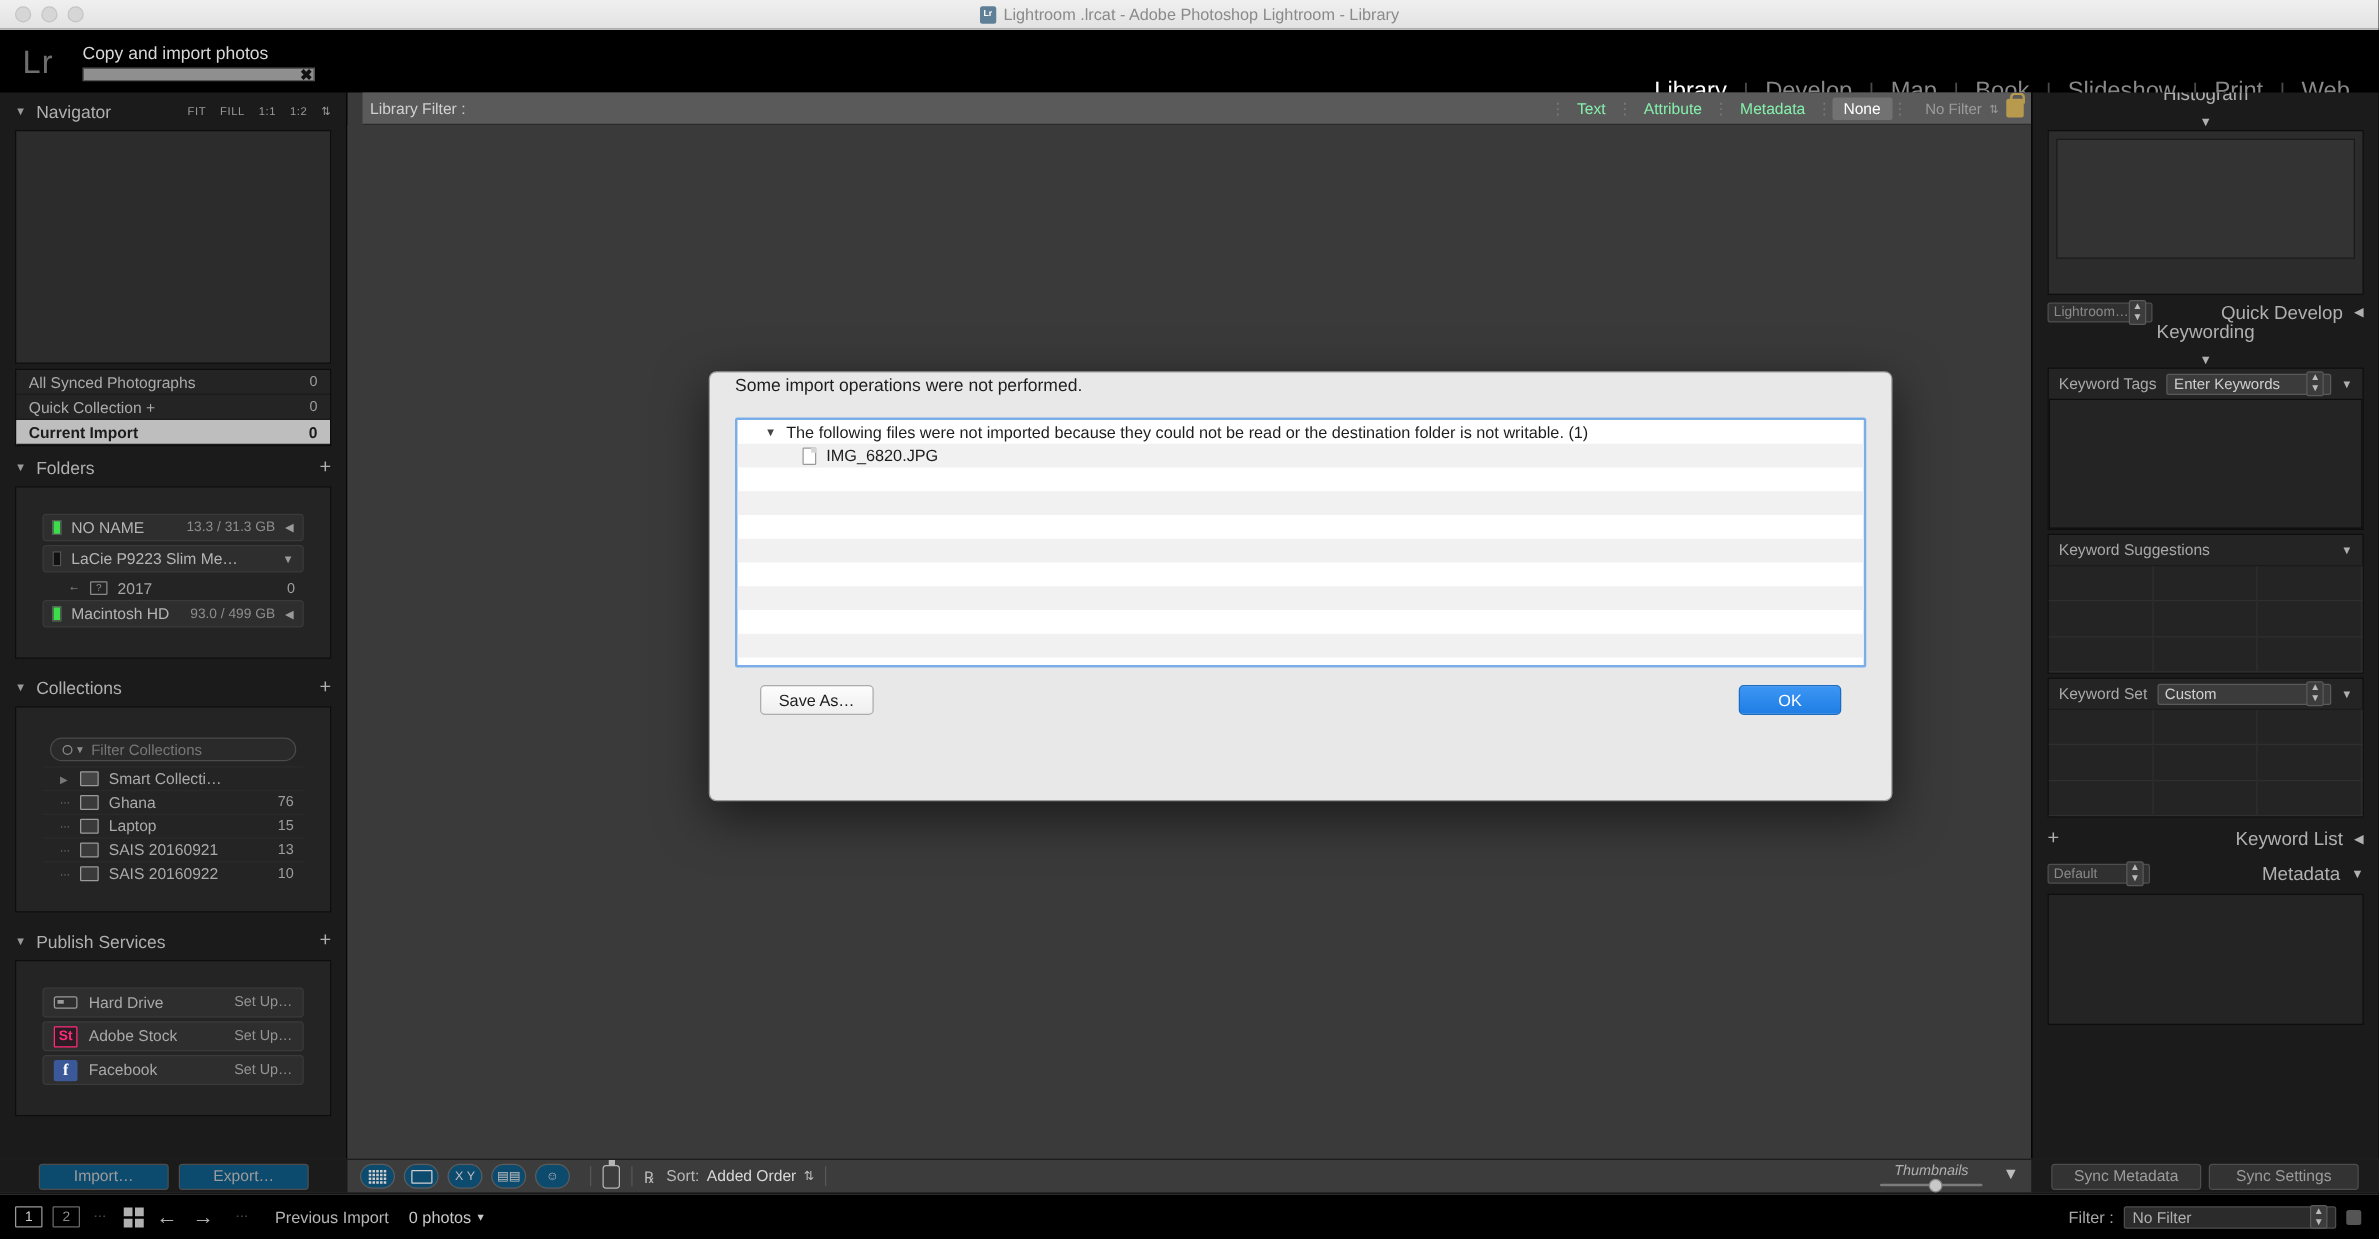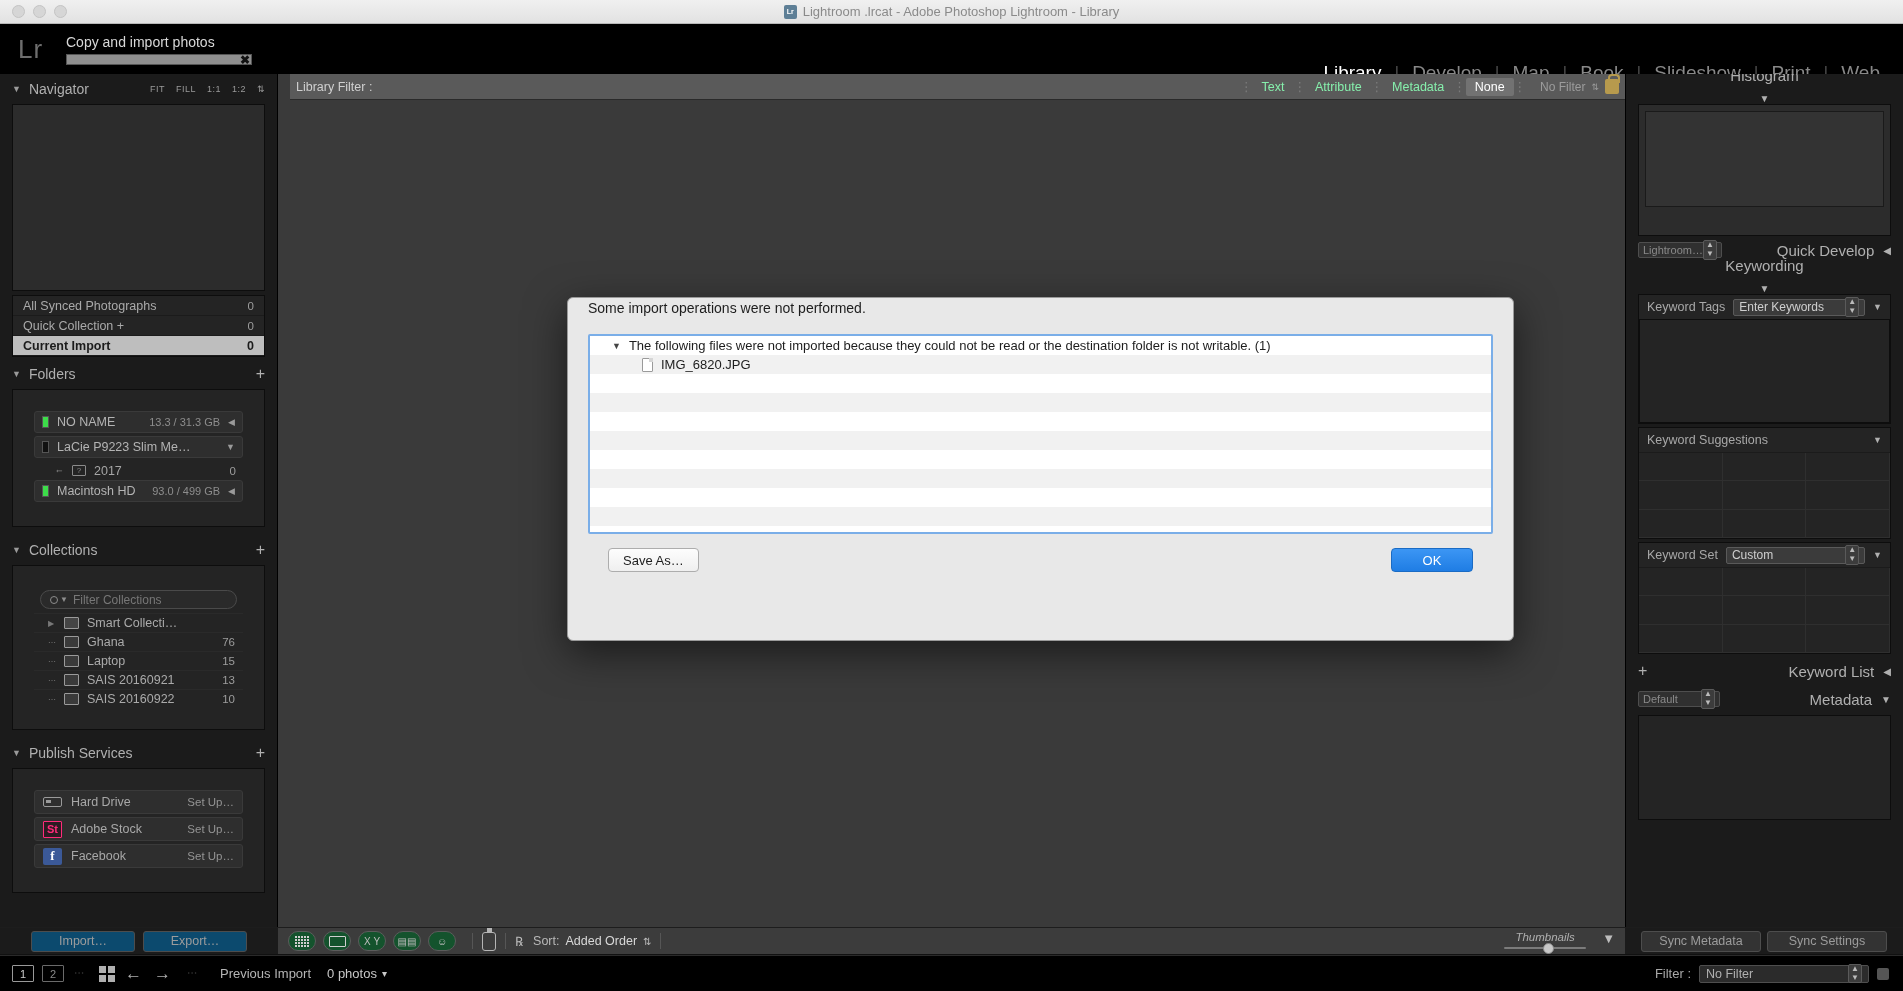--- a/index.html
+++ b/index.html
@@ -197,21 +197,21 @@
     background:#3c3c3c;border-top:1px solid #1d1d1d;border-bottom:1px solid #111;
     display:flex;align-items:center;
   }
   .tb-left-pad { width:278px;background:#1b1b1b;height:100%;display:flex;align-items:center;justify-content:center;gap:8px;}
   .lr-btn {
     width:104px;height:21px;background:#0c4a6e;border:1px solid #4d4d4d;border-radius:3px;
     color:#9c9c9c;font-size:12.5px;display:flex;align-items:center;justify-content:center;
   }
   .tb-mid { flex:1;display:flex;align-items:center;padding-left:10px;gap:0; }
   .view-btn {
-    width:28px;height:20px;border:1px solid #5c5c5c;background:#14532d;border-radius:10px;
+    width:28px;height:20px;border:1px solid #5c5c5c;background:#0c4a6e;border-radius:10px;
     margin-right:7px;display:flex;align-items:center;justify-content:center;color:#bdbdbd;font-size:10px;
   }
   .grid-glyph{display:grid;grid-template-columns:repeat(5,2px);grid-template-rows:repeat(4,2px);gap:1px;}
   .grid-glyph i{background:#cfcfcf;display:block;}
   .loupe-glyph{width:17px;height:11px;border:1.5px solid #cfcfcf;border-radius:1px;}
   .tb-sep{width:1px;height:16px;background:#565656;margin:0 9px;}
   .spray { width:14px;height:19px;border:1.5px solid #b5b5b5;border-radius:3px;position:relative;}
   .spray:before{content:"";position:absolute;left:4px;top:-5px;width:5px;height:4px;background:#b5b5b5;}
   .sort-lbl{color:#b8b8b8;font-size:12.5px;margin-right:6px;}
   .sort-val{color:#d8d8d8;font-size:12.5px;}

